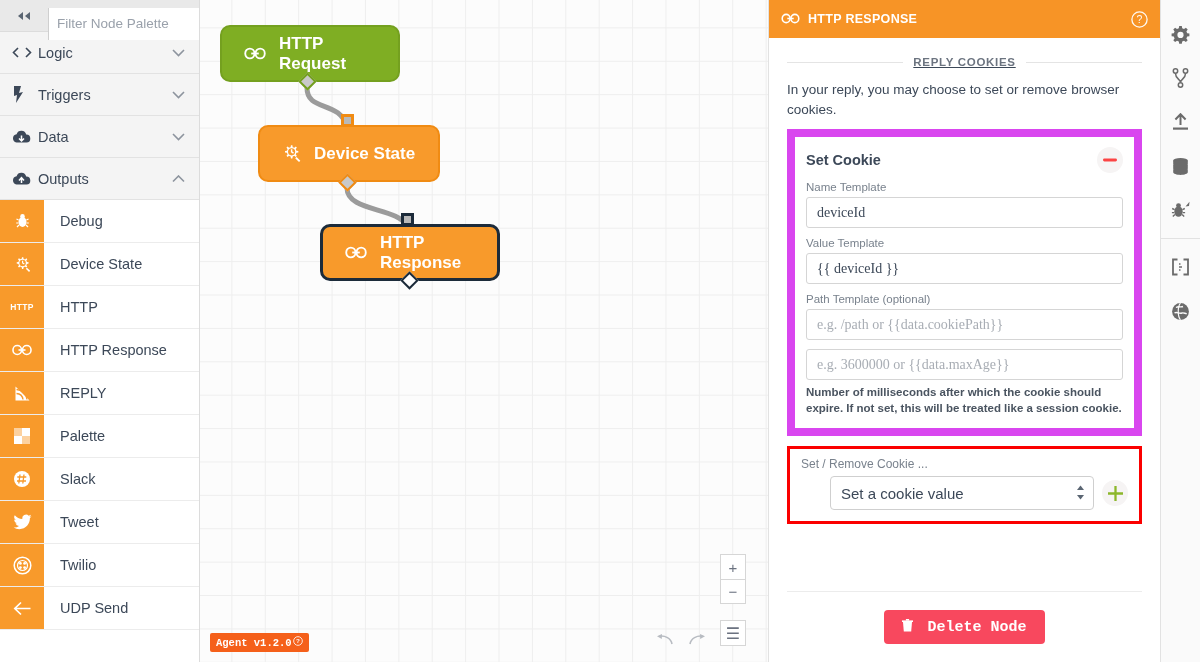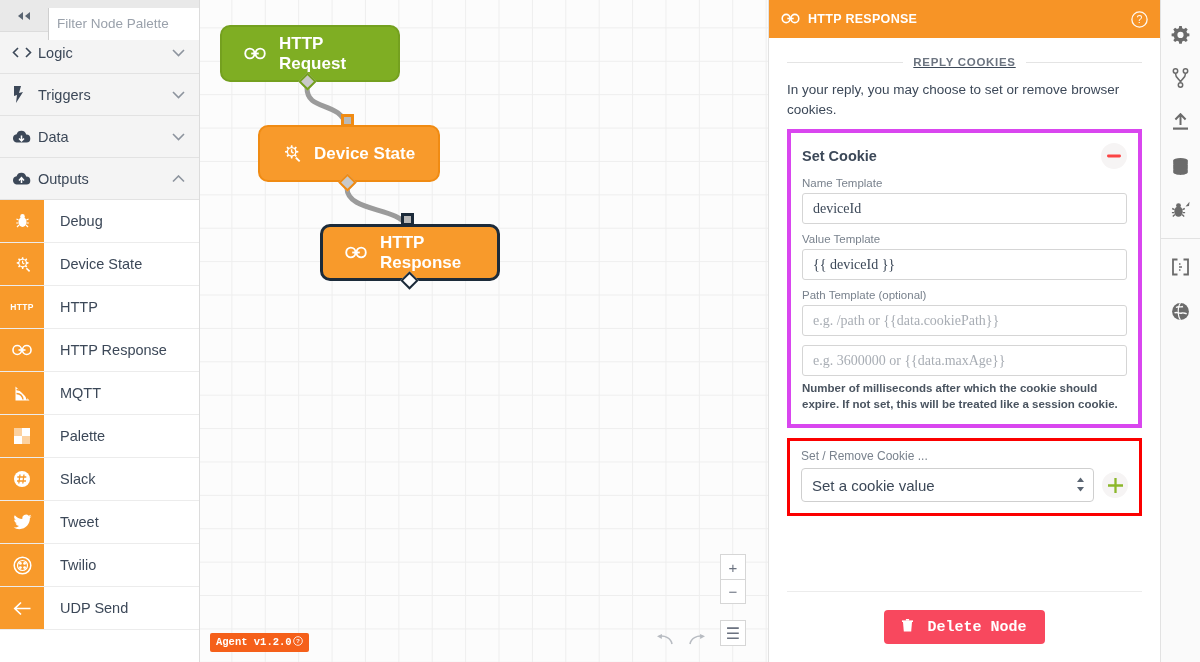--- a/index.html
+++ b/index.html
@@ -47,50 +47,50 @@
   .sqr { width:13px; height:13px; }
 
   .zoom-ctl { position:absolute; right:22px; bottom:58px; width:26px; background:#fff; border:1px solid #d6d6d6; }
   .zoom-ctl div { height:24px; display:flex; align-items:center; justify-content:center; font-size:15px; color:#6b7280; cursor:pointer; }
   .zoom-ctl div+div { border-top:1px solid #d6d6d6; }
   .menu-btn { position:absolute; right:22px; bottom:16px; width:26px; height:26px; background:#fff; border:1px solid #d6d6d6;
      display:flex; align-items:center; justify-content:center; color:#6b7280; cursor:pointer; }
   .undo-redo { position:absolute; right:62px; bottom:16px; display:flex; gap:14px; color:#b8bcc2; }
   .undo-redo span { cursor:pointer; display:flex; align-items:center; }
   .version-badge { position:absolute; left:10px; bottom:10px; background:#F5601A; color:#fff; font-family:"Liberation Mono",monospace;
-     font-size:10.5px; font-weight:bold; padding:3px 6px; border-radius:2px; display:flex; align-items:flex-start; gap:1px; }
+     font-size:10.5px; font-weight:bold; padding:3px 6px; border-radius:2px; display:flex; align-items:center; gap:1px; }
 
   
   .panel { width:392px; flex:0 0 392px; height:662px; background:#fff; border-left:1px solid #e2e2e2; display:flex; flex-direction:column; }
   .panel-head { height:38px; background:#F79426; display:flex; align-items:center; padding:0 12px; color:#fff; }
   .panel-head .ph-title { font-size:12.5px; font-weight:bold; letter-spacing:.3px; margin-left:8px; }
   .panel-head .ph-help { margin-left:auto; opacity:.95; cursor:pointer; display:flex; }
   .panel-body { flex:1; padding:10px 18px 0 18px; overflow:hidden; position:relative; }
 
   .section-div { display:flex; align-items:center; gap:10px; margin:8px 0 12px 0;text-decoration:underline; }
   .section-div .ln { flex:1; height:1px; background:#e4e4e4; }
   .section-div .tx { font-size:11.5px; font-weight:bold; letter-spacing:.7px; color:#6c7480; }
 
   .desc { font-size:13.5px; line-height:1.45; color:#3c4858; margin-bottom:10px; }
 
-  .hl-box { border:4px solid #d946ef; padding:10px 11px 12px 11px; }
+  .hl-box { border:8px solid #d946ef; padding:10px 11px 12px 11px; }
   .hl-box2 { border:3px solid #fb0000; padding:8px 11px 11px 11px; margin-top:10px; }
 
   .row-head { display:flex; align-items:center; margin-bottom:8px; }
   .row-head .rh-title { font-size:14.5px; font-weight:bold; color:#3c4858; }
   .circle-btn { margin-left:auto; width:26px; height:26px; border-radius:50%; background:#f6f4f4; display:flex; align-items:center; justify-content:center; cursor:pointer; }
 
   .fld { margin-bottom:9px; }
   .fld label { display:block; font-size:11.5px; color:#79828d; margin-bottom:4px; }
   .fld input { width:100%; height:31px; border:1px solid #d5d5d5; border-radius:3px; padding:0 10px; font-size:14px;
      font-family:Liberation Serif, serif; color:#3c4858; outline:none; background:#fff; }
   .fld input::placeholder { color:#a8adb4; }
   .helptext { font-size:11.5px; line-height:1.4; color:#4a5460; font-weight:bold; margin-top:2px; }
 
-  .sel-row { display:flex; align-items:center; gap:8px; }
+  .sel-row { display:flex; align-items:center; gap:8px;margin-left:29px; }
   .sel-wrap { position:relative; flex:1; }
   .sel-wrap select { width:100%; height:34px; border:1px solid #cfcfcf; border-radius:4px; padding:0 28px 0 10px; font-size:15px;
      font-family:"Liberation Sans",sans-serif; color:#3c4858; background:#fff; -webkit-appearance:none; appearance:none; outline:none; cursor:pointer; }
   .sel-arrows { position:absolute; right:9px; top:50%; transform:translateY(-50%); color:#5a6572; font-size:9px; line-height:8px; pointer-events:none; text-align:center; }
 
   .panel-foot { padding:0 18px 18px 18px; }
   .foot-rule { height:1px; background:#ececec; margin:14px 0 18px 0; }
   .delete-btn { display:block; margin:0 auto; background:#F8485E; color:#fff; border:none; border-radius:4px; height:34px; padding:0 18px;
      font-size:15px; font-weight:bold; font-family:Liberation Mono, monospace; cursor:pointer; }
 
@@ -217,21 +217,21 @@
     </div>
 
     <div class="item">
       <div class="badge">
         <svg width="17" height="17" viewBox="0 0 17 17">
             <path d="M1.5 1.5 L15.5 15.5 L1.5 15.5 Z" fill="#fff"></path>
             <path d="M2.5 4.5 A11 11 0 0 1 13 14.5" stroke="#F89A2B" stroke-width="1.3" fill="none"></path>
             <path d="M2.5 8.5 A7 7 0 0 1 9 14.5" stroke="#F89A2B" stroke-width="1.3" fill="none"></path>
           </svg>
       </div>
-      <div class="ilabel">MQTT</div>
+      <div class="ilabel">REPLY</div>
     </div>
 
     <div class="item">
       <div class="badge">
         <svg width="16" height="16" viewBox="0 0 16 16">
             <rect x="0" y="0" width="8" height="8" fill="#fff" opacity=".55"></rect>
             <rect x="8" y="0" width="8" height="8" fill="#fff"></rect>
             <rect x="0" y="8" width="8" height="8" fill="#fff"></rect>
             <rect x="8" y="8" width="8" height="8" fill="#fff" opacity=".55"></rect>
           </svg>

